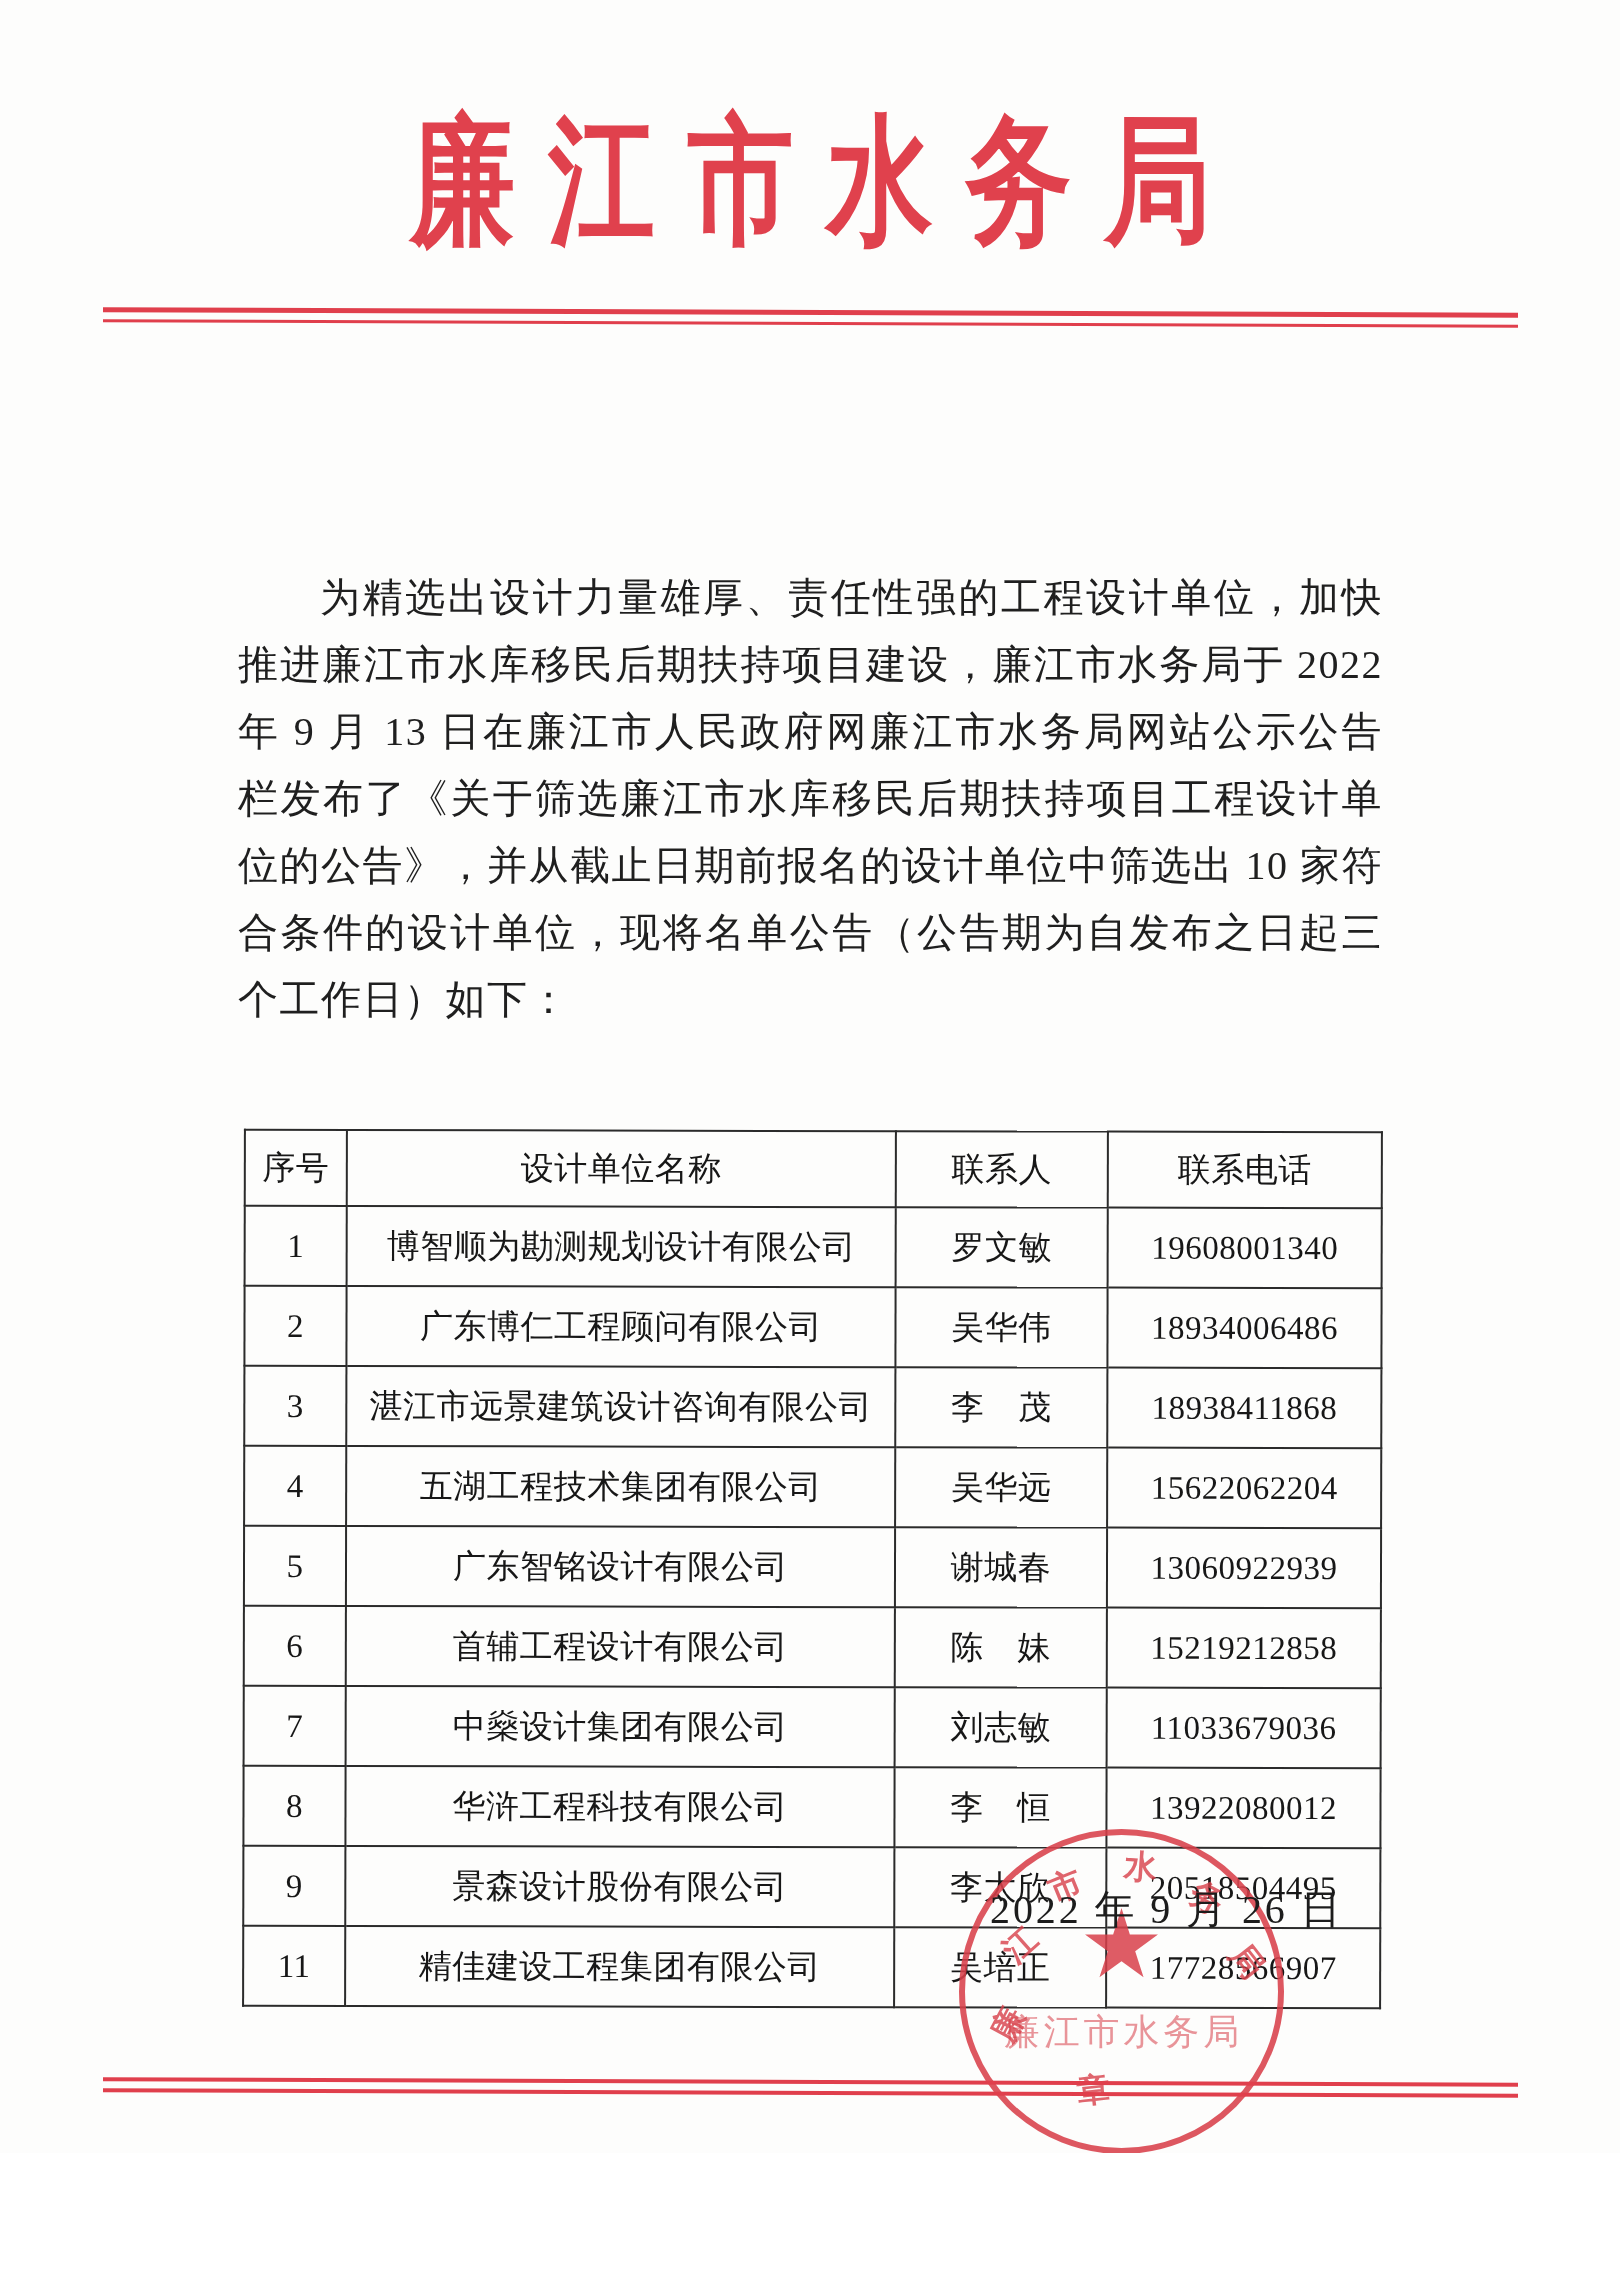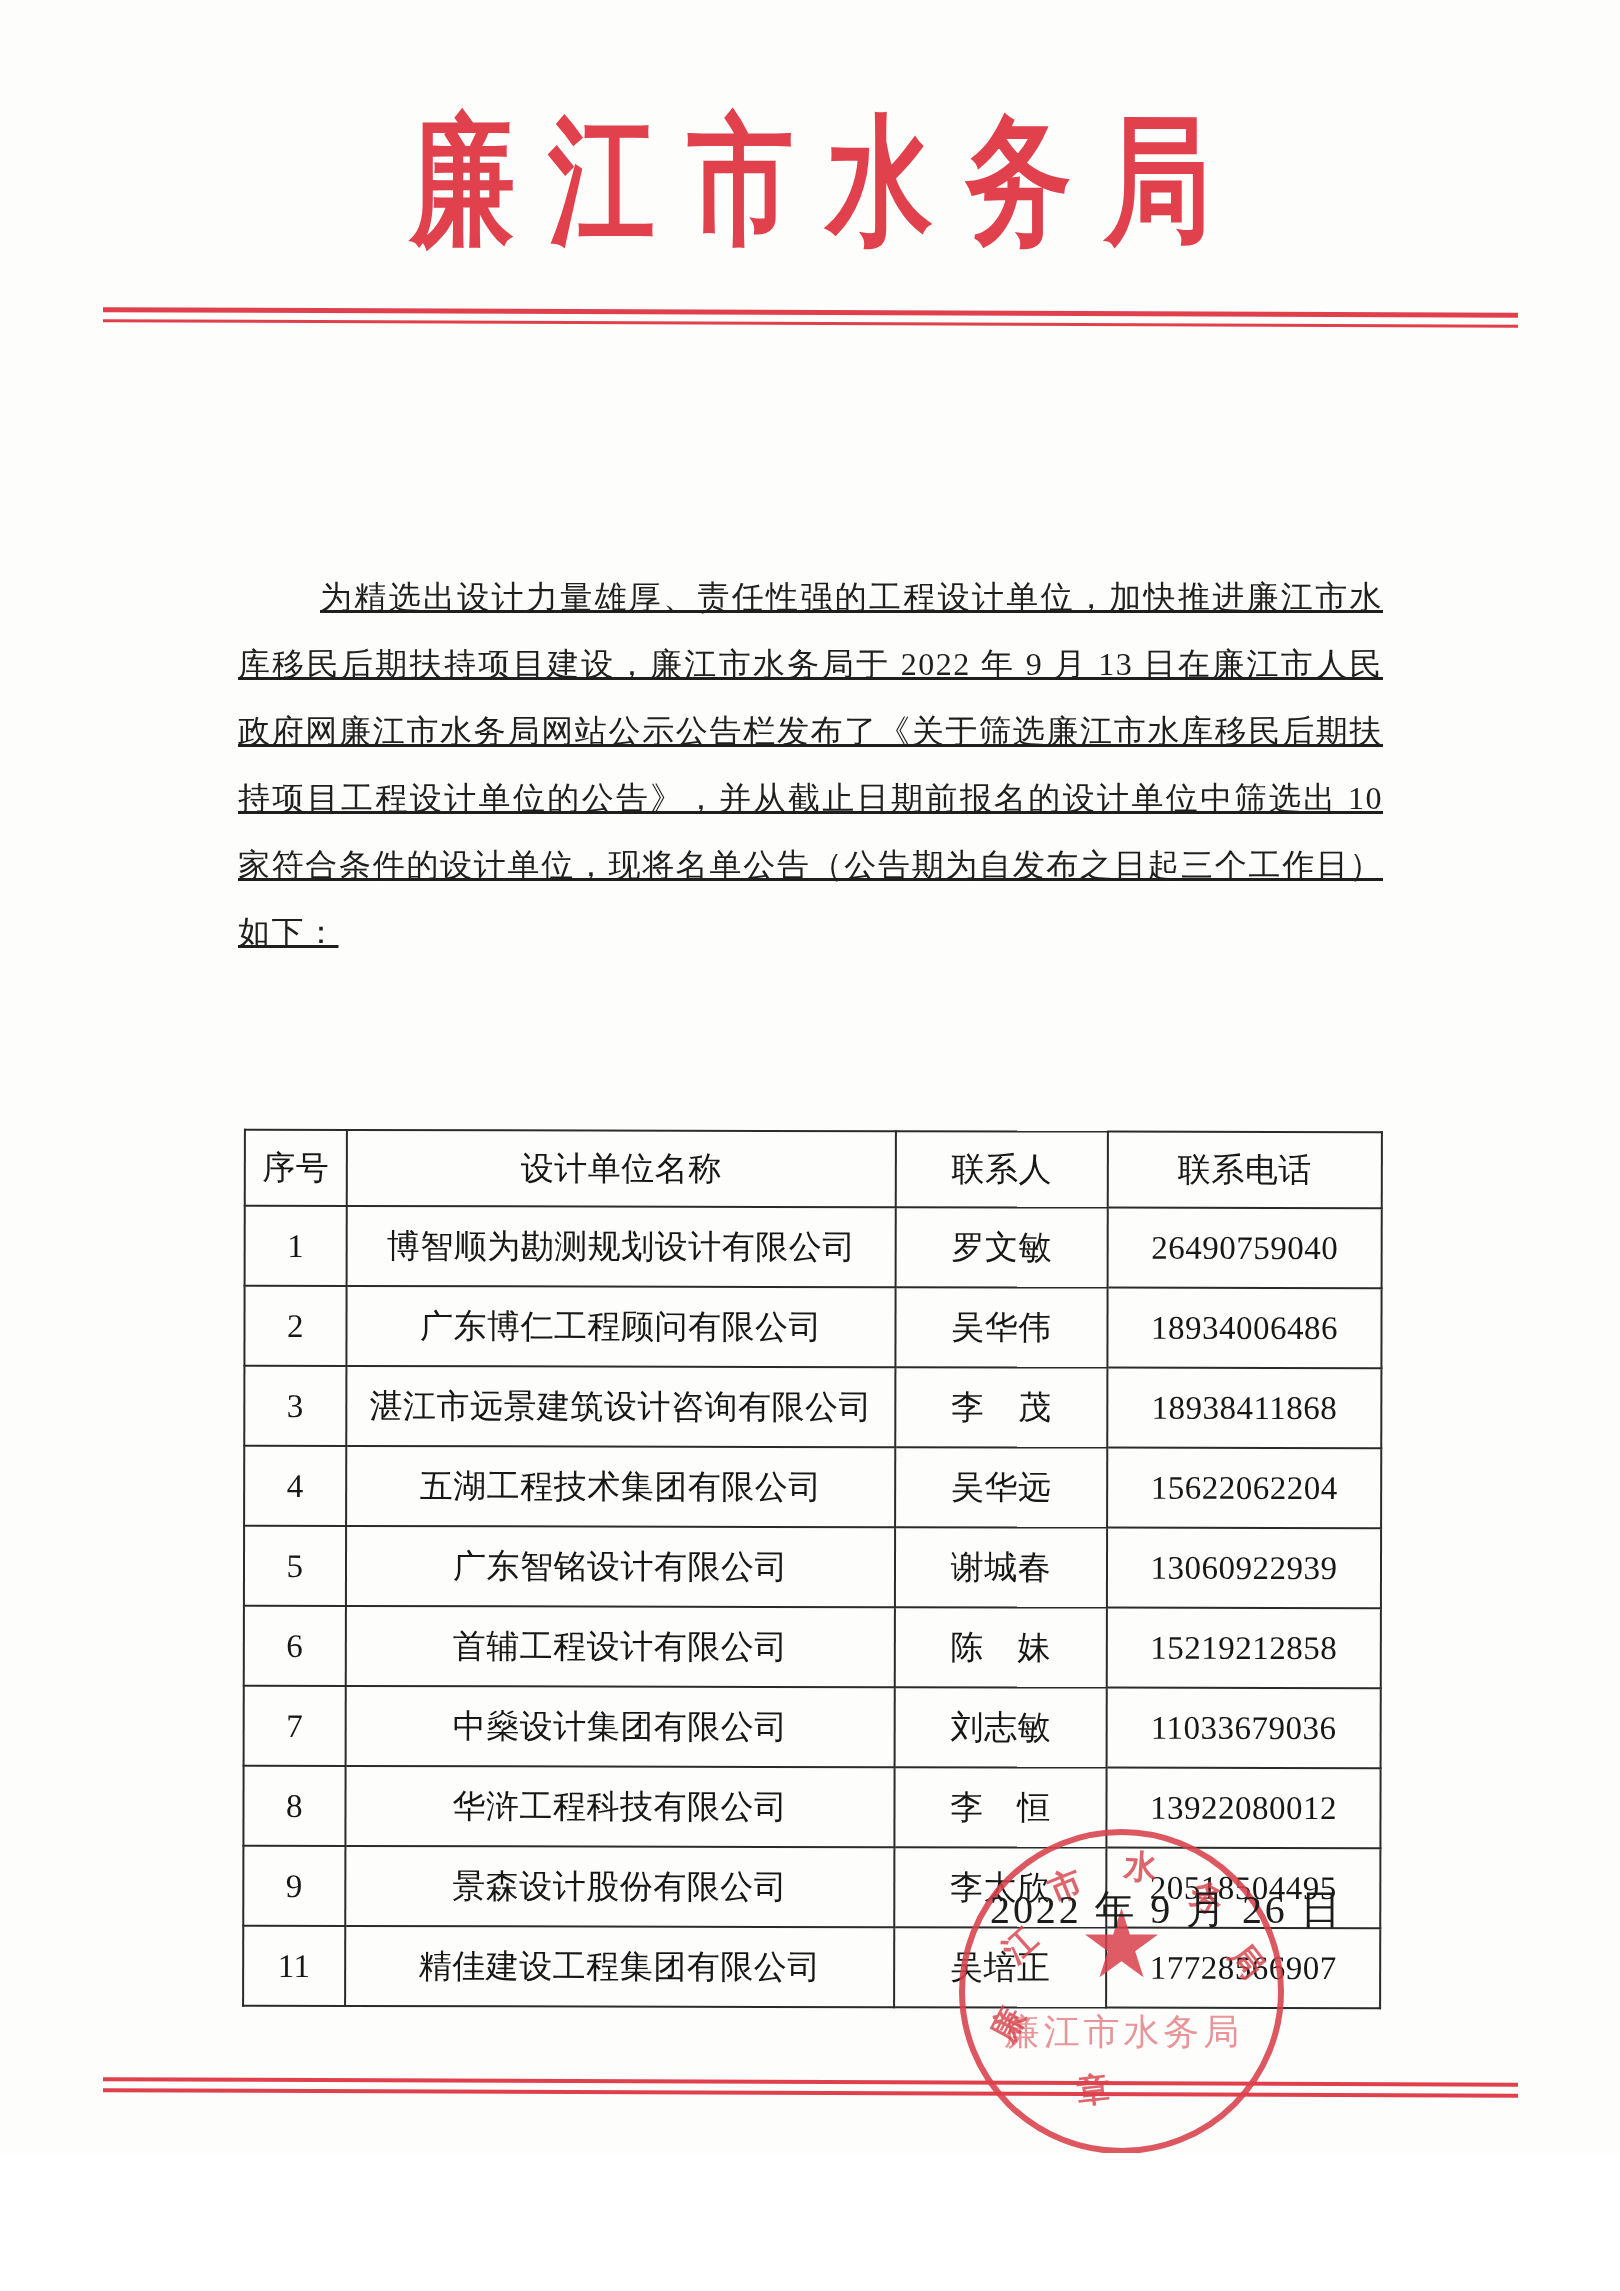--- a/index.html
+++ b/index.html
@@ -78,27 +78,26 @@
     color: #1c1c1c;
   }
   #doc-title .tl { display: block; }
 
   
   #body-text {
     position: absolute;
     left: 238px;
     top: 564px;
     width: 1145px;
-    font-size: 32px;
+    font-size: 40px;
     line-height: 67px;
     text-align: justify;
     text-align-last: left;
     letter-spacing: 1.5px;
     color: #1f1f1f;
-    text-decoration: underline;
   }
   #body-text p {
     margin: 0;
     text-indent: 82px;
   }
 
   
   #table-caption {
     position: absolute;
     left: 0;
@@ -272,21 +271,21 @@
         <th>设计单位名称</th>
         <th>联系人</th>
         <th>联系电话</th>
       </tr>
     </thead>
     <tbody id="table-body">
         <tr>
           <td class="cell-no">1</td>
           <td class="cell-name">博智顺为勘测规划设计有限公司</td>
           <td class="cell-person">罗文敏</td>
-          <td class="cell-phone">26490759040</td>
+          <td class="cell-phone">19608001340</td>
         </tr>
         <tr>
           <td class="cell-no">2</td>
           <td class="cell-name">广东博仁工程顾问有限公司</td>
           <td class="cell-person">吴华伟</td>
           <td class="cell-phone">18934006486</td>
         </tr>
         <tr>
           <td class="cell-no">3</td>
           <td class="cell-name">湛江市远景建筑设计咨询有限公司</td>

